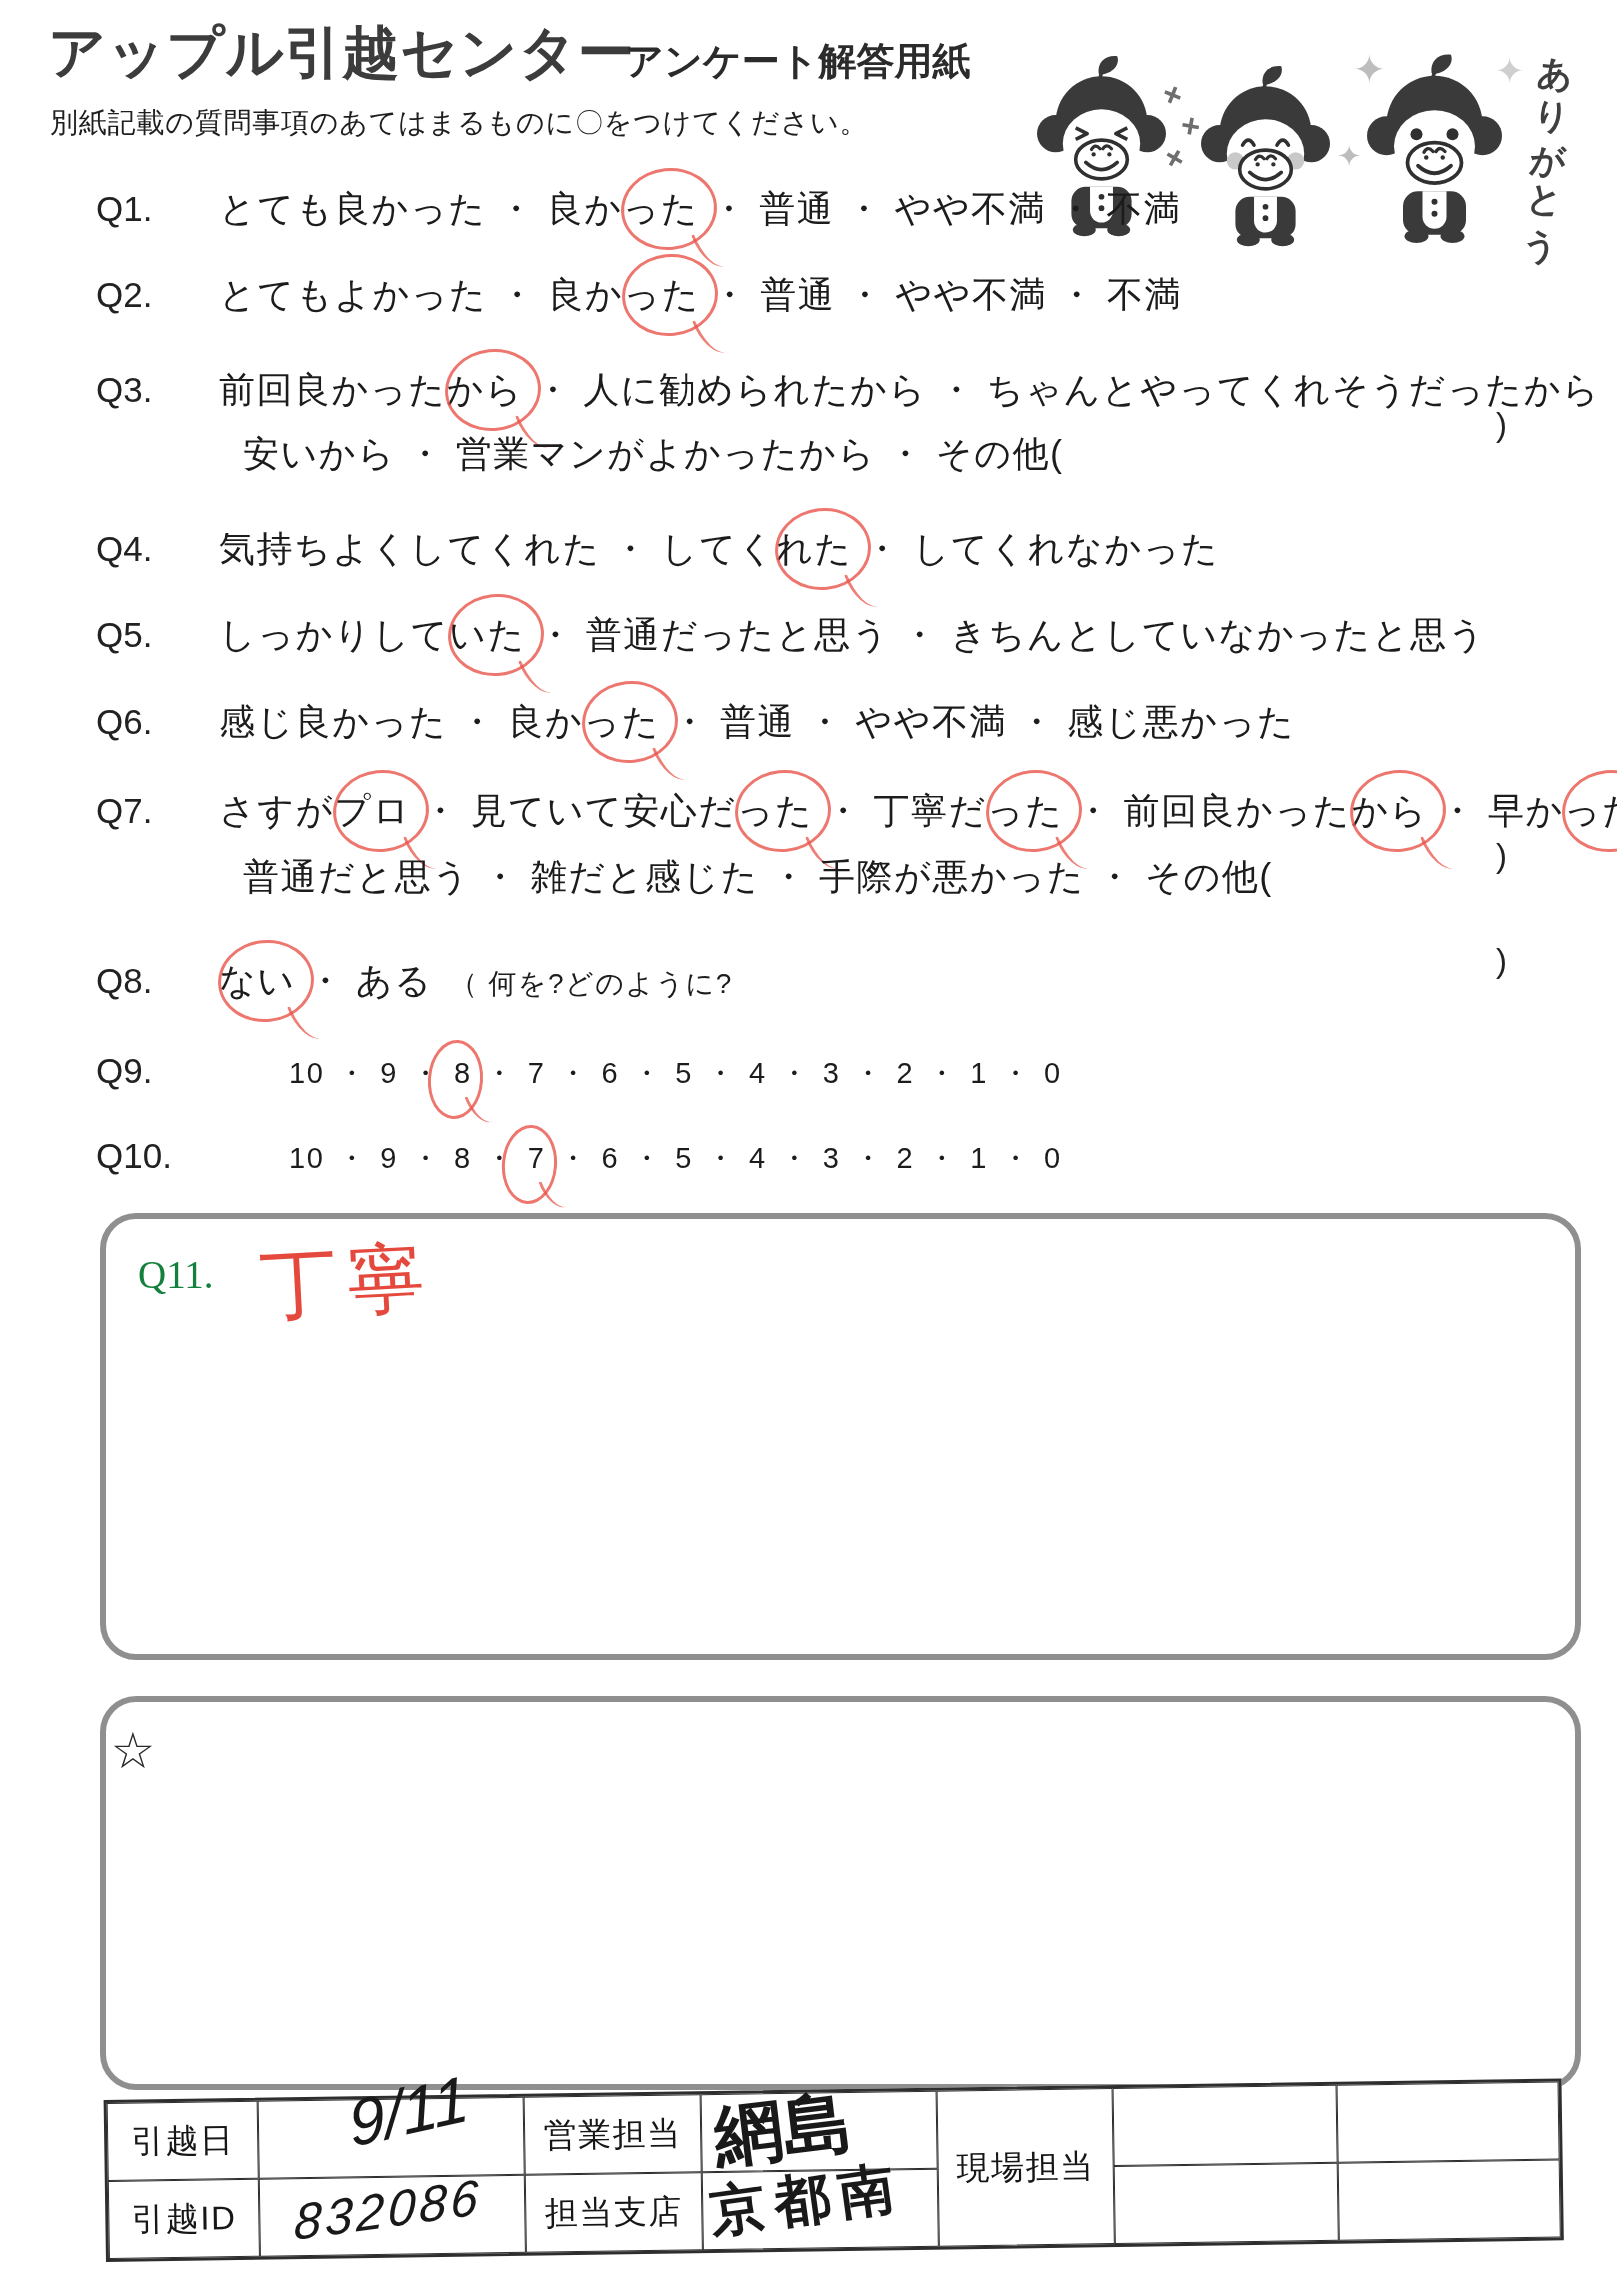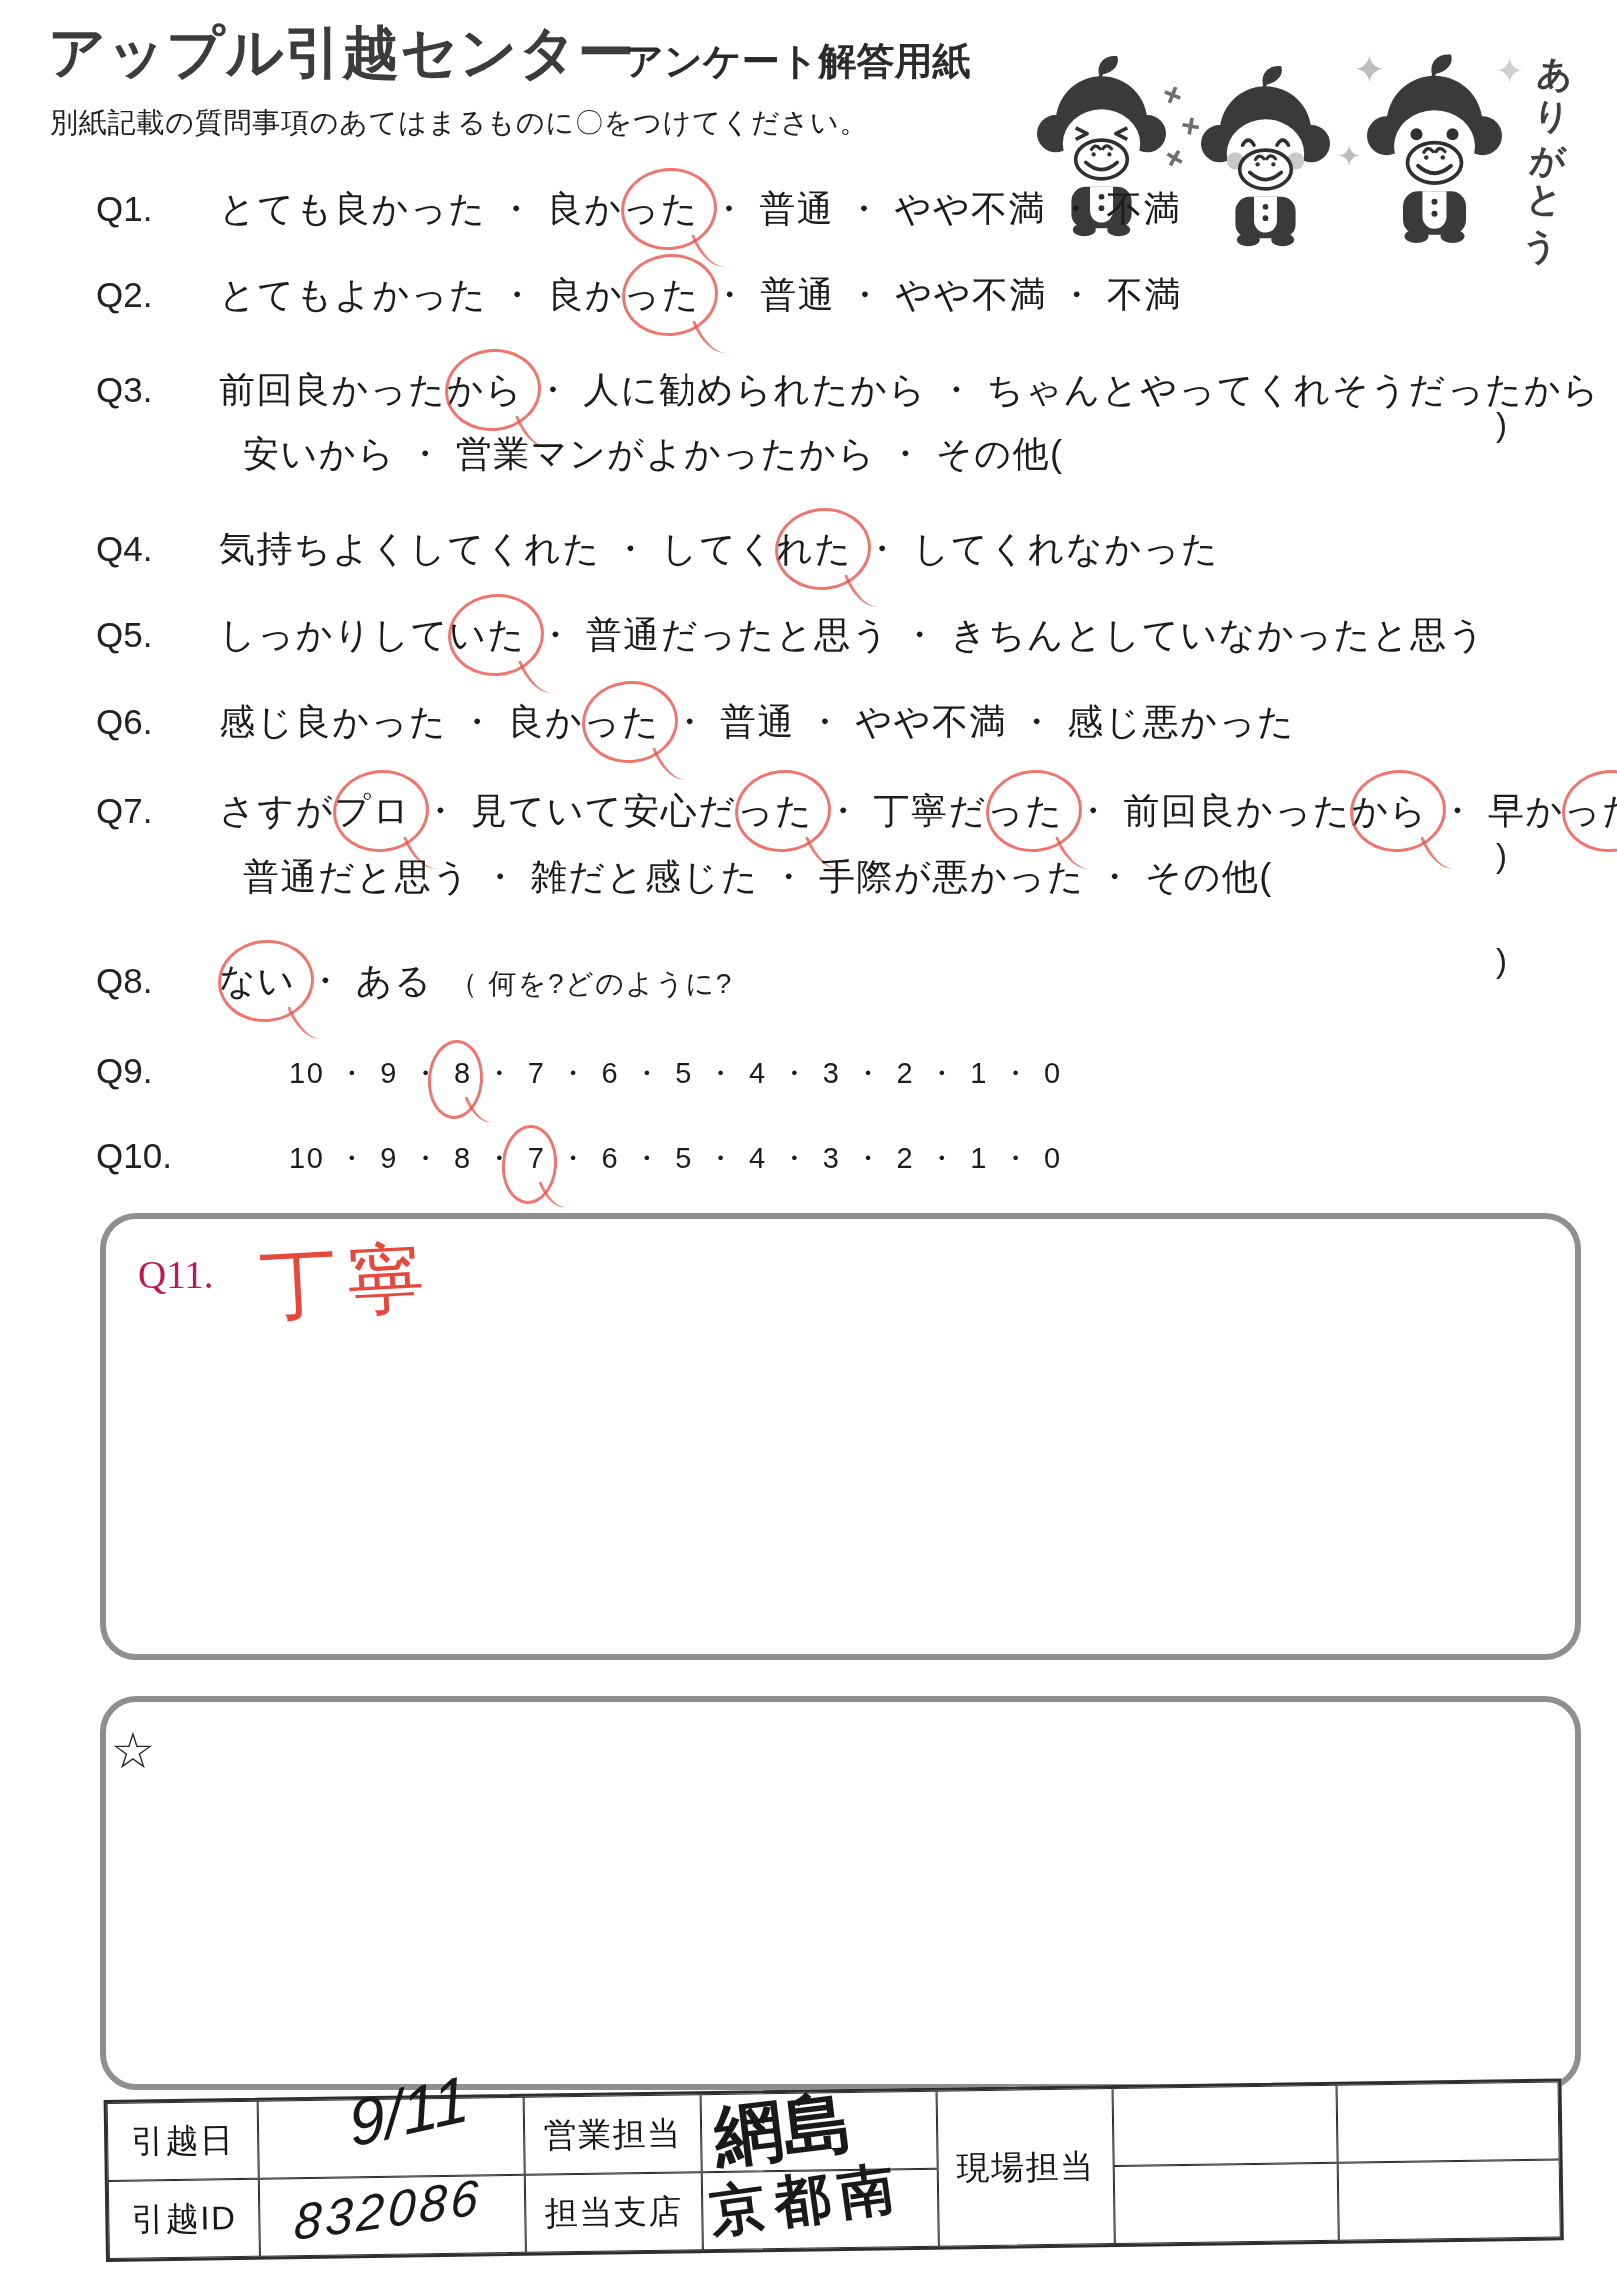--- a/index.html
+++ b/index.html
@@ -47,21 +47,21 @@
     border-bottom-left-radius:100% 100%;transform:rotate(-22deg);pointer-events:none;}
   .numline .opt.circled::before{width:1.7em;height:2.5em;right:-0.4em;top:-0.6em;transform:rotate(4deg);}
   .q8-suffix{font-size:28px;letter-spacing:1.5px;margin-left:17px;text-align:right;}
   .close-paren{position:absolute;left:1496px;font-size:33px;color:#222;}
   .cp1{top:406px;} .cp2{top:837px;} .cp3{top:942px;}
   
   .big-box{position:absolute;left:100px;width:1469px;border:6.8px solid #8f8f8f;border-radius:36px;background:#fff;}
   .box1{top:1213px;height:435px;}
   .box2{top:1696px;height:382px;}
   .q11-label{position:absolute;left:32px;top:33px;font-family:"Liberation Serif","DejaVu Serif",serif;
-    font-size:39px;color:#be185d;}
+    font-size:39px;color:#15803d;}
   .hand{color:#191919;}
   .hand-red{position:absolute;left:154px;top:12px;font-size:77px;color:#e5493d;
     transform:rotate(-3deg);letter-spacing:10.5px;}
   .star{position:absolute;left:4.5px;top:19.6px;font-size:50px;color:#2a2a2a;}
   
   .ftable{position:absolute;left:106px;top:2100px;display:grid;
     grid-template-columns:151px 266px 177px 236px 176px 224px 222px;
     grid-template-rows:78px 78px;border:3px solid #2e2e2e;
     transform:rotate(-0.85deg);transform-origin:0 100%;background:#fff;}
   .cell{border:1.5px solid #2e2e2e;display:flex;align-items:center;justify-content:center;position:relative;}

